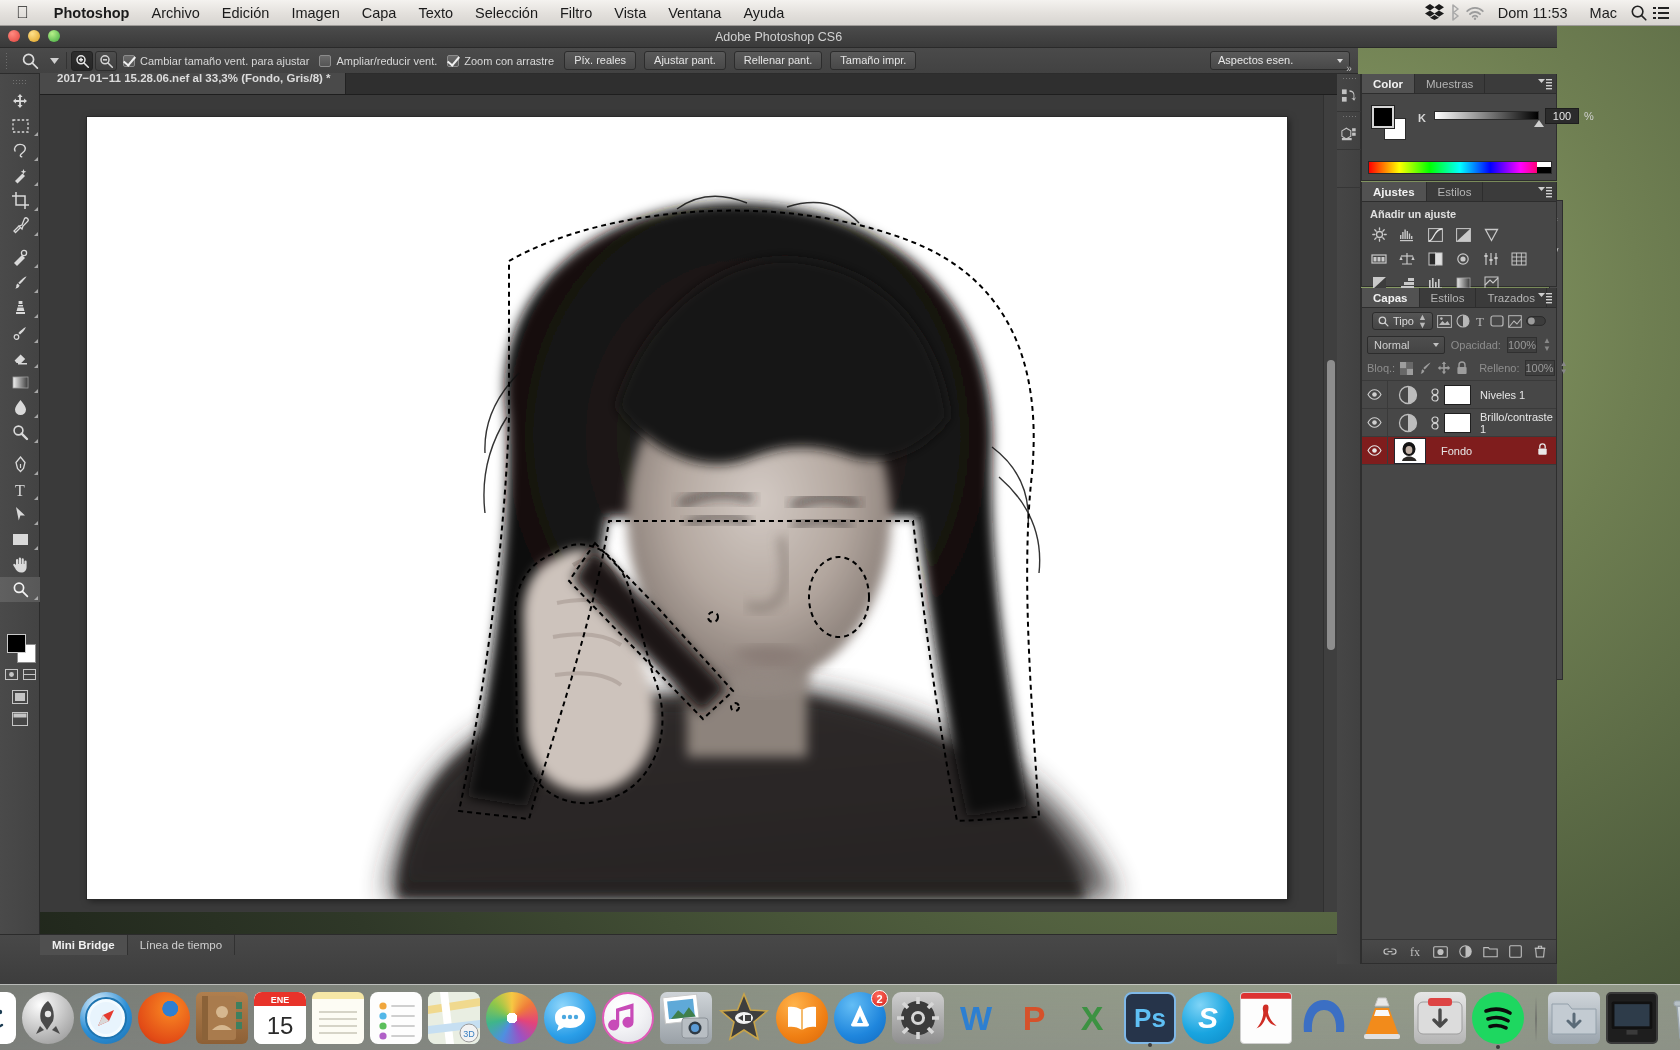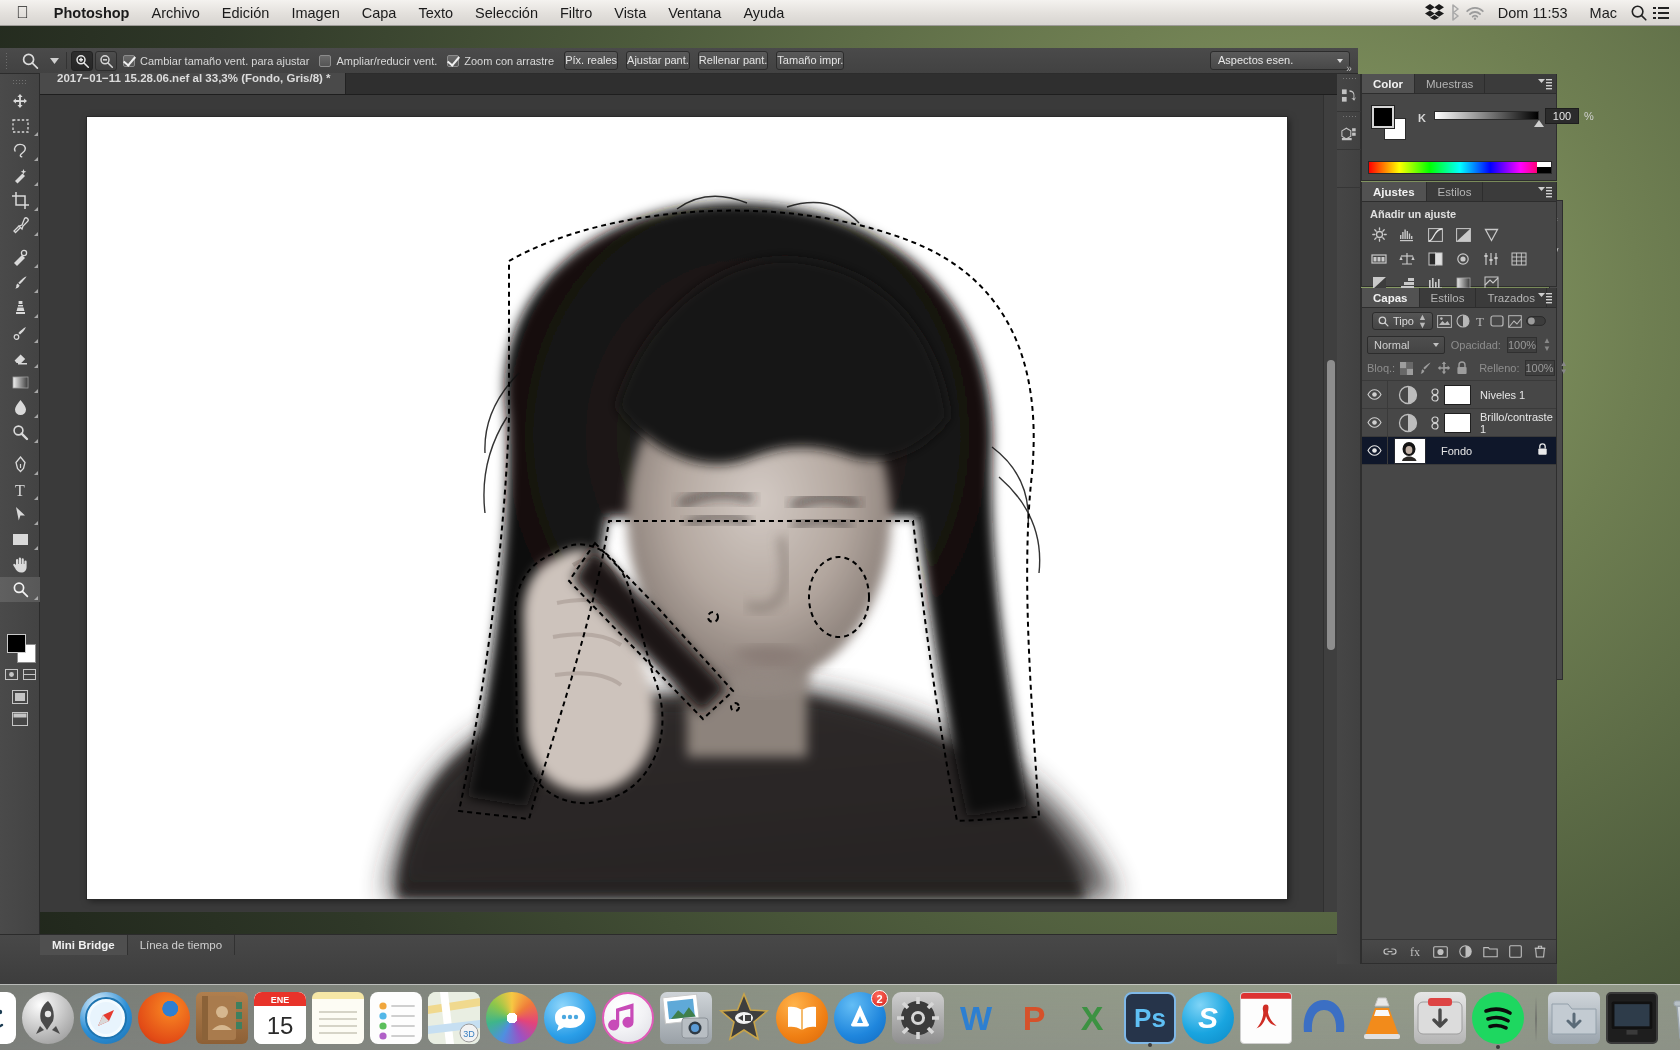--- a/index.html
+++ b/index.html
@@ -75,21 +75,21 @@
     width:12px; height:12px; border:1px solid #8c8c8c; border-radius:2px;
     background:linear-gradient(to bottom,#6a6a6a,#555); margin-right:5px;
     position:relative; flex:none;
   }
   .chkbox.checked::after {
     content:""; position:absolute; left:2px; top:-2px;
     width:5px; height:10px; border:solid #f0f0f0; border-width:0 2px 2px 0;
     transform:rotate(40deg);
   }
   .pbtn {
-    height:19px; padding:0 0; border:1px solid #2c2c2c; border-radius:3px;
+    height:19px; padding:0 9px; border:1px solid #2c2c2c; border-radius:3px;
     background:linear-gradient(to bottom,#5a5a5a,#484848);
     color:#e4e4e4; font-size:11px; line-height:17px; margin:0 4px;
     white-space:nowrap;
   }
   #opt-right { margin-left:auto; padding-right:8px; display:flex; align-items:center; }
   .opt-dd {
     height:19px; min-width:140px; padding:0 18px 0 7px;
     border:1px solid #2c2c2c; border-radius:3px;
     background:linear-gradient(to bottom,#5a5a5a,#484848);
     color:#e8e8e8; font-size:11px; line-height:17px;
@@ -305,21 +305,21 @@
   .mini-arrows { width:10px; color:#888; font-size:8px; line-height:8px; }
 
   #lay-lock { height:24px; display:flex; align-items:center; padding:0 5px; gap:5px; }
   .lock-ic { width:16px; height:16px; display:flex; align-items:center; justify-content:center; }
 
   #lay-list { border-top:1px solid #3a3a3a; }
   .layer-row {
     height:28px; display:flex; align-items:center;
     border-bottom:1px solid #3a3a3a; position:relative;
   }
-  .layer-row.sel { background:#0f172a; }
+  .layer-row.sel { background:#7f1d1d; }
   .eye-cell { width:26px; display:flex; align-items:center; justify-content:center; border-right:1px solid #3a3a3a; height:28px; }
   .thumb-cell { width:40px; display:flex; align-items:center; justify-content:center; }
   .link-cell { width:14px; display:flex; align-items:center; justify-content:center; }
   .maskthumb { width:27px; height:20px; background:#fff; border:1px solid #1f1f1f; margin-left:2px; }
   .lay-name { font-size:11px; color:#e6e6e6; padding-left:9px; flex:1; }
   .lay-lock-ic { padding-right:8px; }
 
   #lay-footer {
     position:absolute; bottom:0; left:0; width:194px; height:24px;
     background:linear-gradient(to bottom,#494949,#3f3f3f);
@@ -470,20 +470,28 @@
   </div>
 </div>
 
 <div id="stray">
   <span>f</span><br>
   <span>y</span>
 </div>
 
 <div id="ps-window">
 
+  <div id="ps-titlebar">
+    <div id="traffic">
+      <div class="tl r"></div>
+      <div class="tl y"></div>
+      <div class="tl g"></div>
+    </div>
+    <div id="ps-title">Adobe Photoshop CS6</div>
+  </div>
 
   <div id="optbar">
     <div id="opt-grip">
         <div class="grip-dots"></div>
       </div>
     <div class="opt-tool">
       <svg width="19" height="18" viewBox="0 0 19 18">
           <g fill="none" stroke="#dcdcdc" stroke-width="1.7">
         <circle cx="7.6" cy="7.4" r="5"></circle>
             <path d="M11.4 11.2l5 5" stroke-linecap="round"></path>

